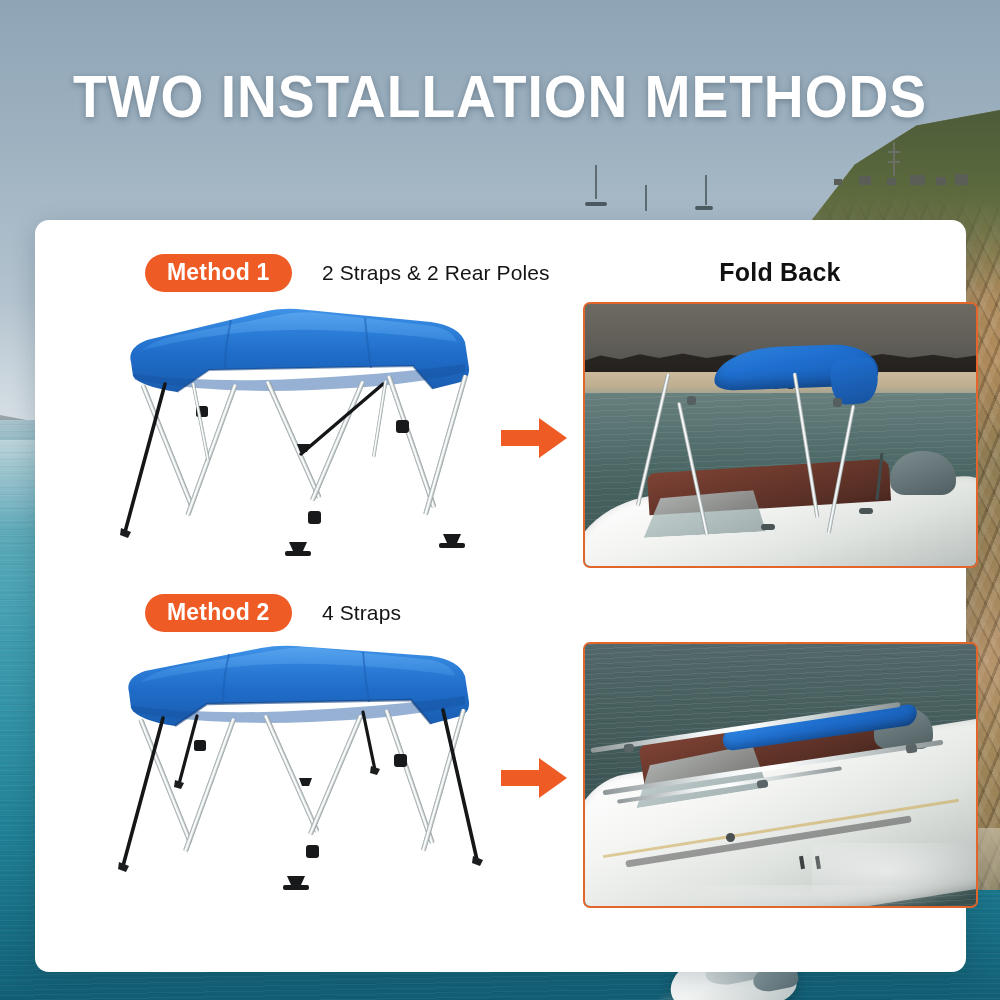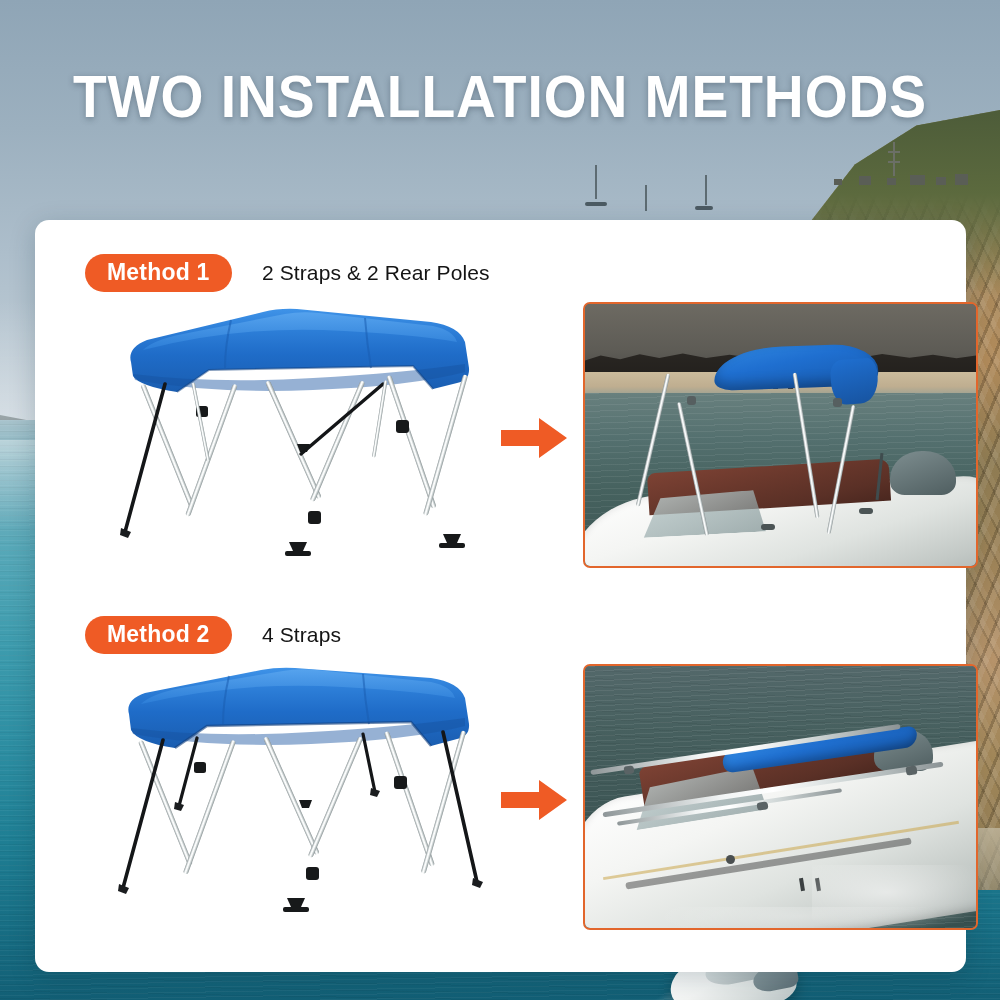--- a/index.html
+++ b/index.html
@@ -154,26 +154,26 @@
     position:absolute;
     left:35px; top:220px;
     width:931px; height:752px;
     background:#ffffff;
     border-radius:14px;
     box-shadow:0 6px 26px rgba(15,45,60,.22);
     padding:34px 0 0 0;
   }
 
   .method-block { position:relative; height:340px; }
-  .method-block.second { margin-top:22px; }
+  .method-block.second { }
 
   
   .head-row {
     position:relative; height:46px;
-    padding-left:50px;
+    padding-left:110px;
   }
   .pill {
     display:inline-block; vertical-align:middle;
     background:#ef5b25;
     color:#ffffff;
     font-size:23px; font-weight:bold;
     padding:7px 22px 8px;
     border-radius:21px;
     line-height:1;
     letter-spacing:.2px;
@@ -326,20 +326,21 @@
 
 <div id="title">TWO INSTALLATION METHODS</div>
 
 <div id="card">
 
   <div class="method-block">
 
     <div class="head-row">
       <span class="pill">Method 1</span>
       <span class="caption">2 Straps &amp; 2 Rear Poles</span>
+      <div class="fold-head">Fold Back</div>
     </div>
 
     <div class="body-row">
 
       <div class="illo">
         <svg viewBox="0 0 380 275" xmlns="http://www.w3.org/2000/svg">
           <defs>
             <linearGradient id="cvA" x1="0" y1="0" x2="0" y2="1">
               <stop offset="0" stop-color="#3f93e8"></stop>
               <stop offset="0.22" stop-color="#2f81da"></stop>

